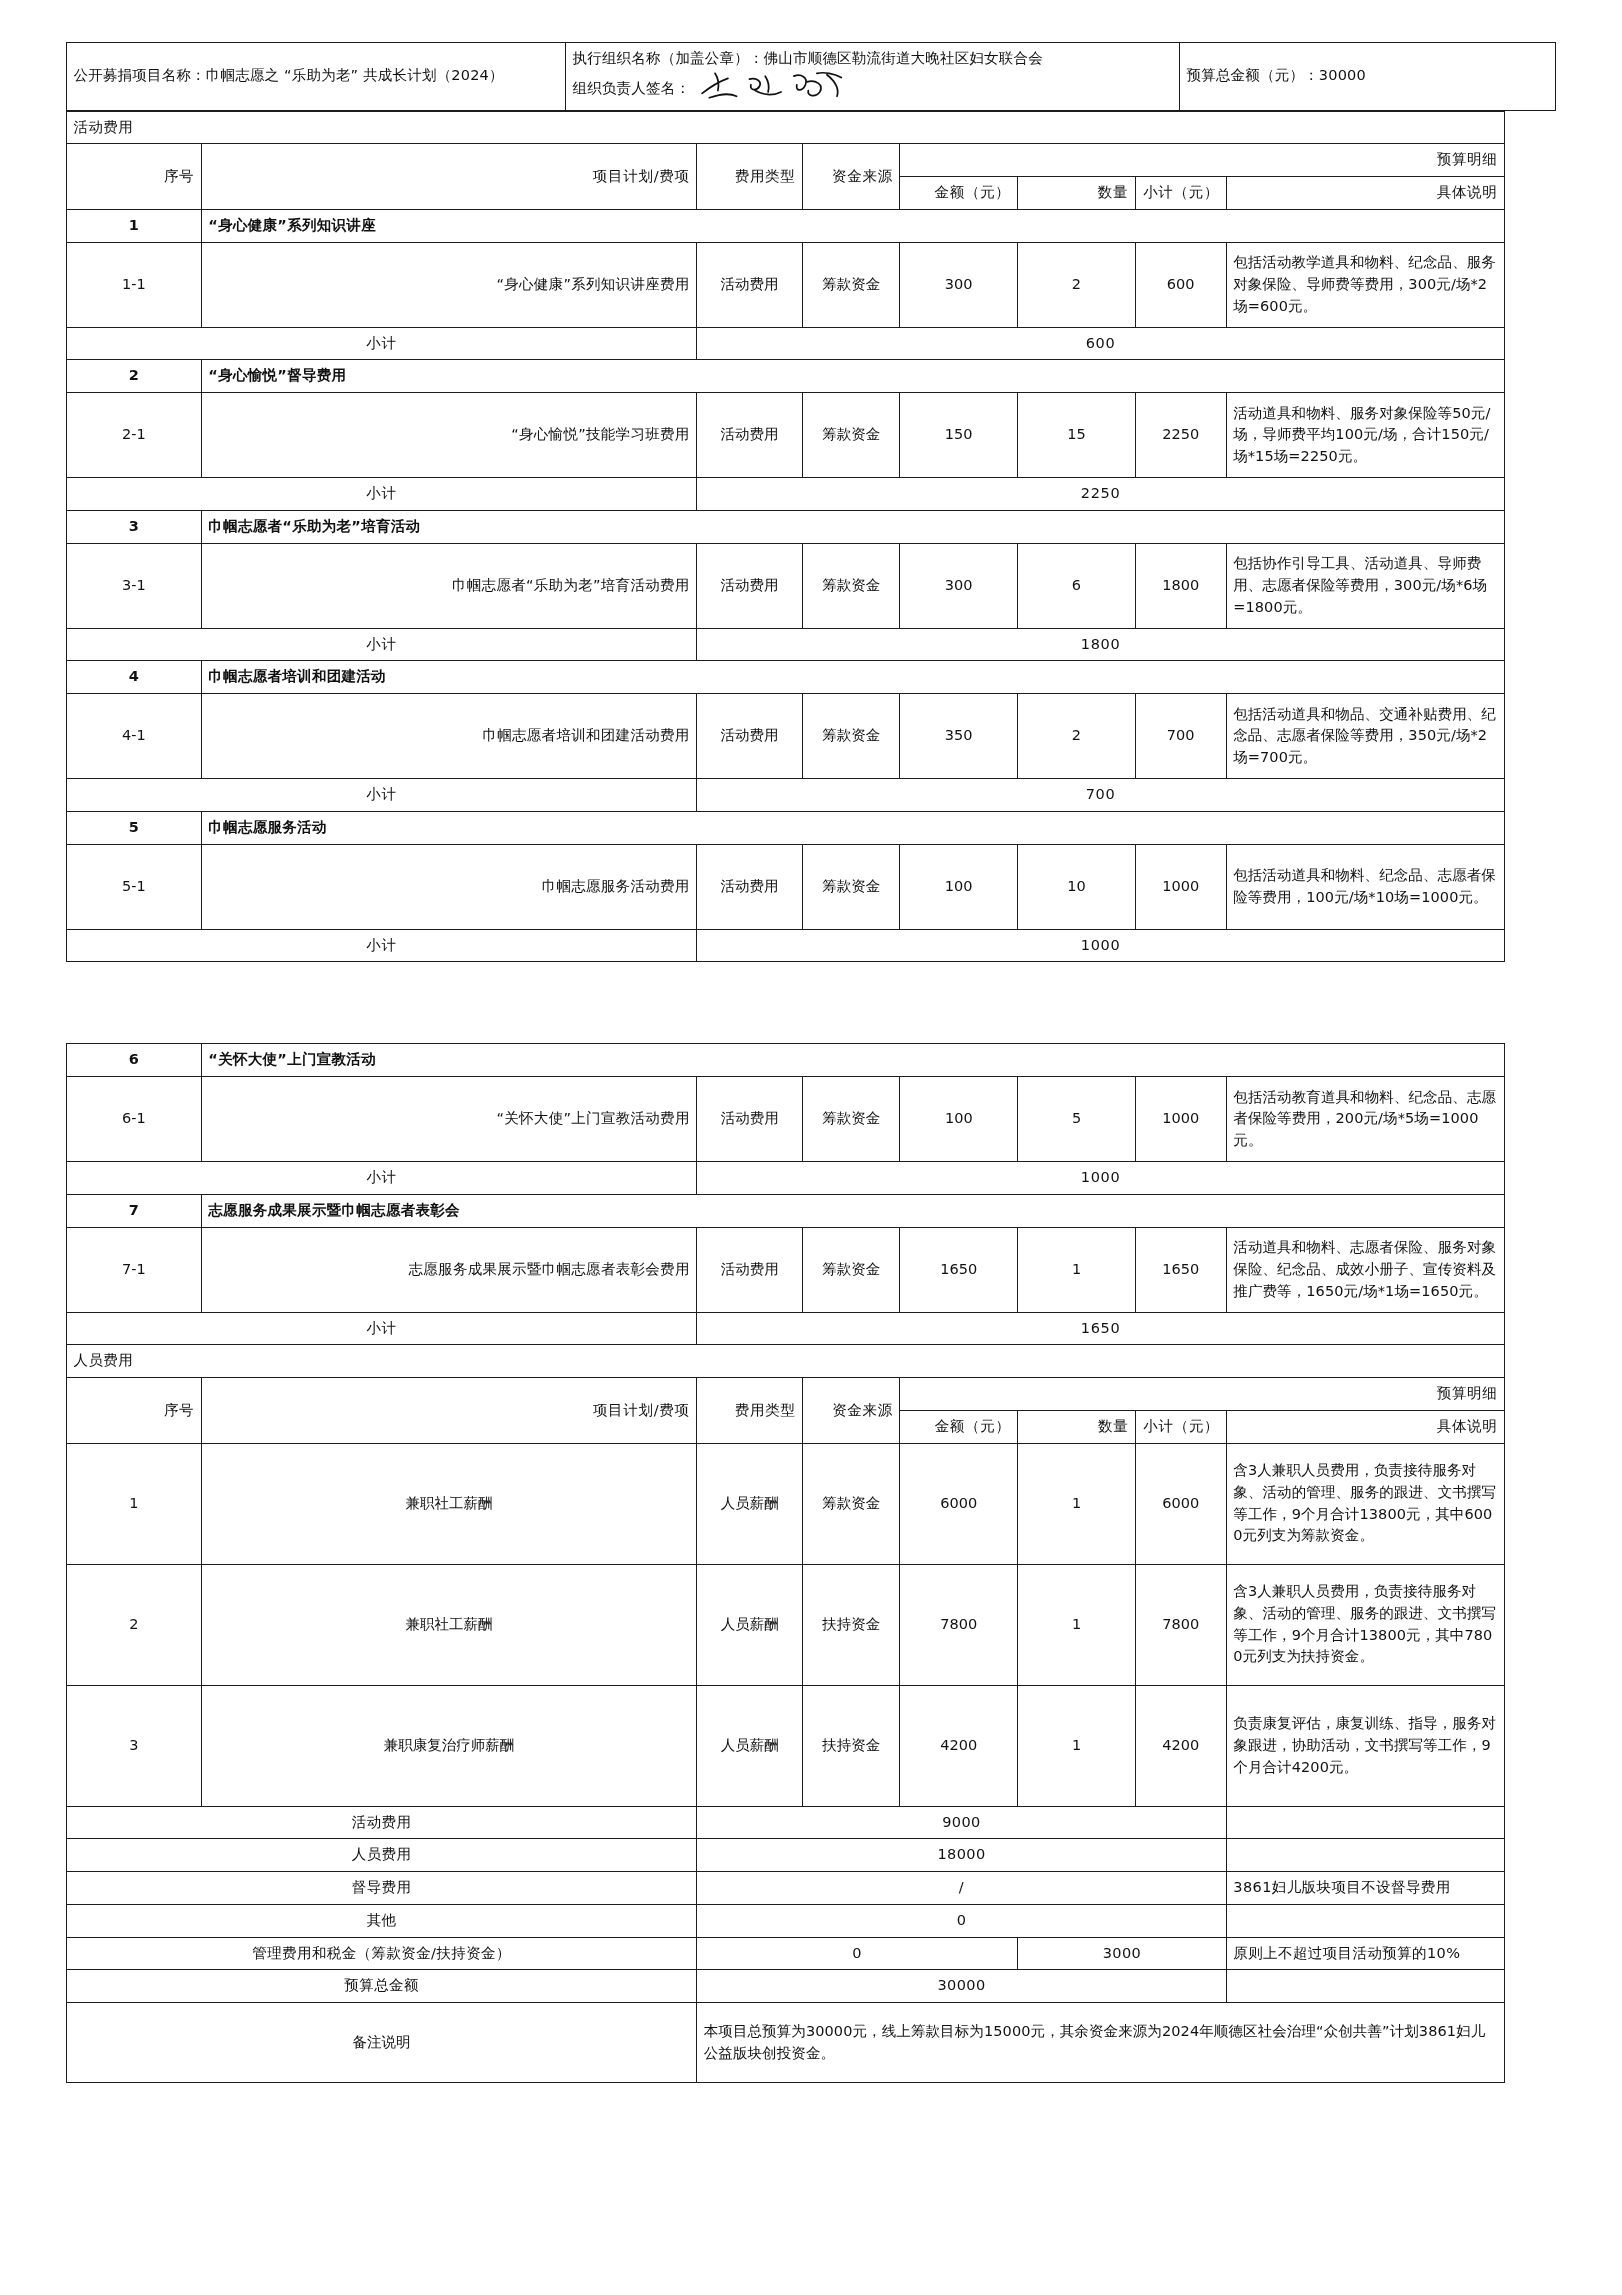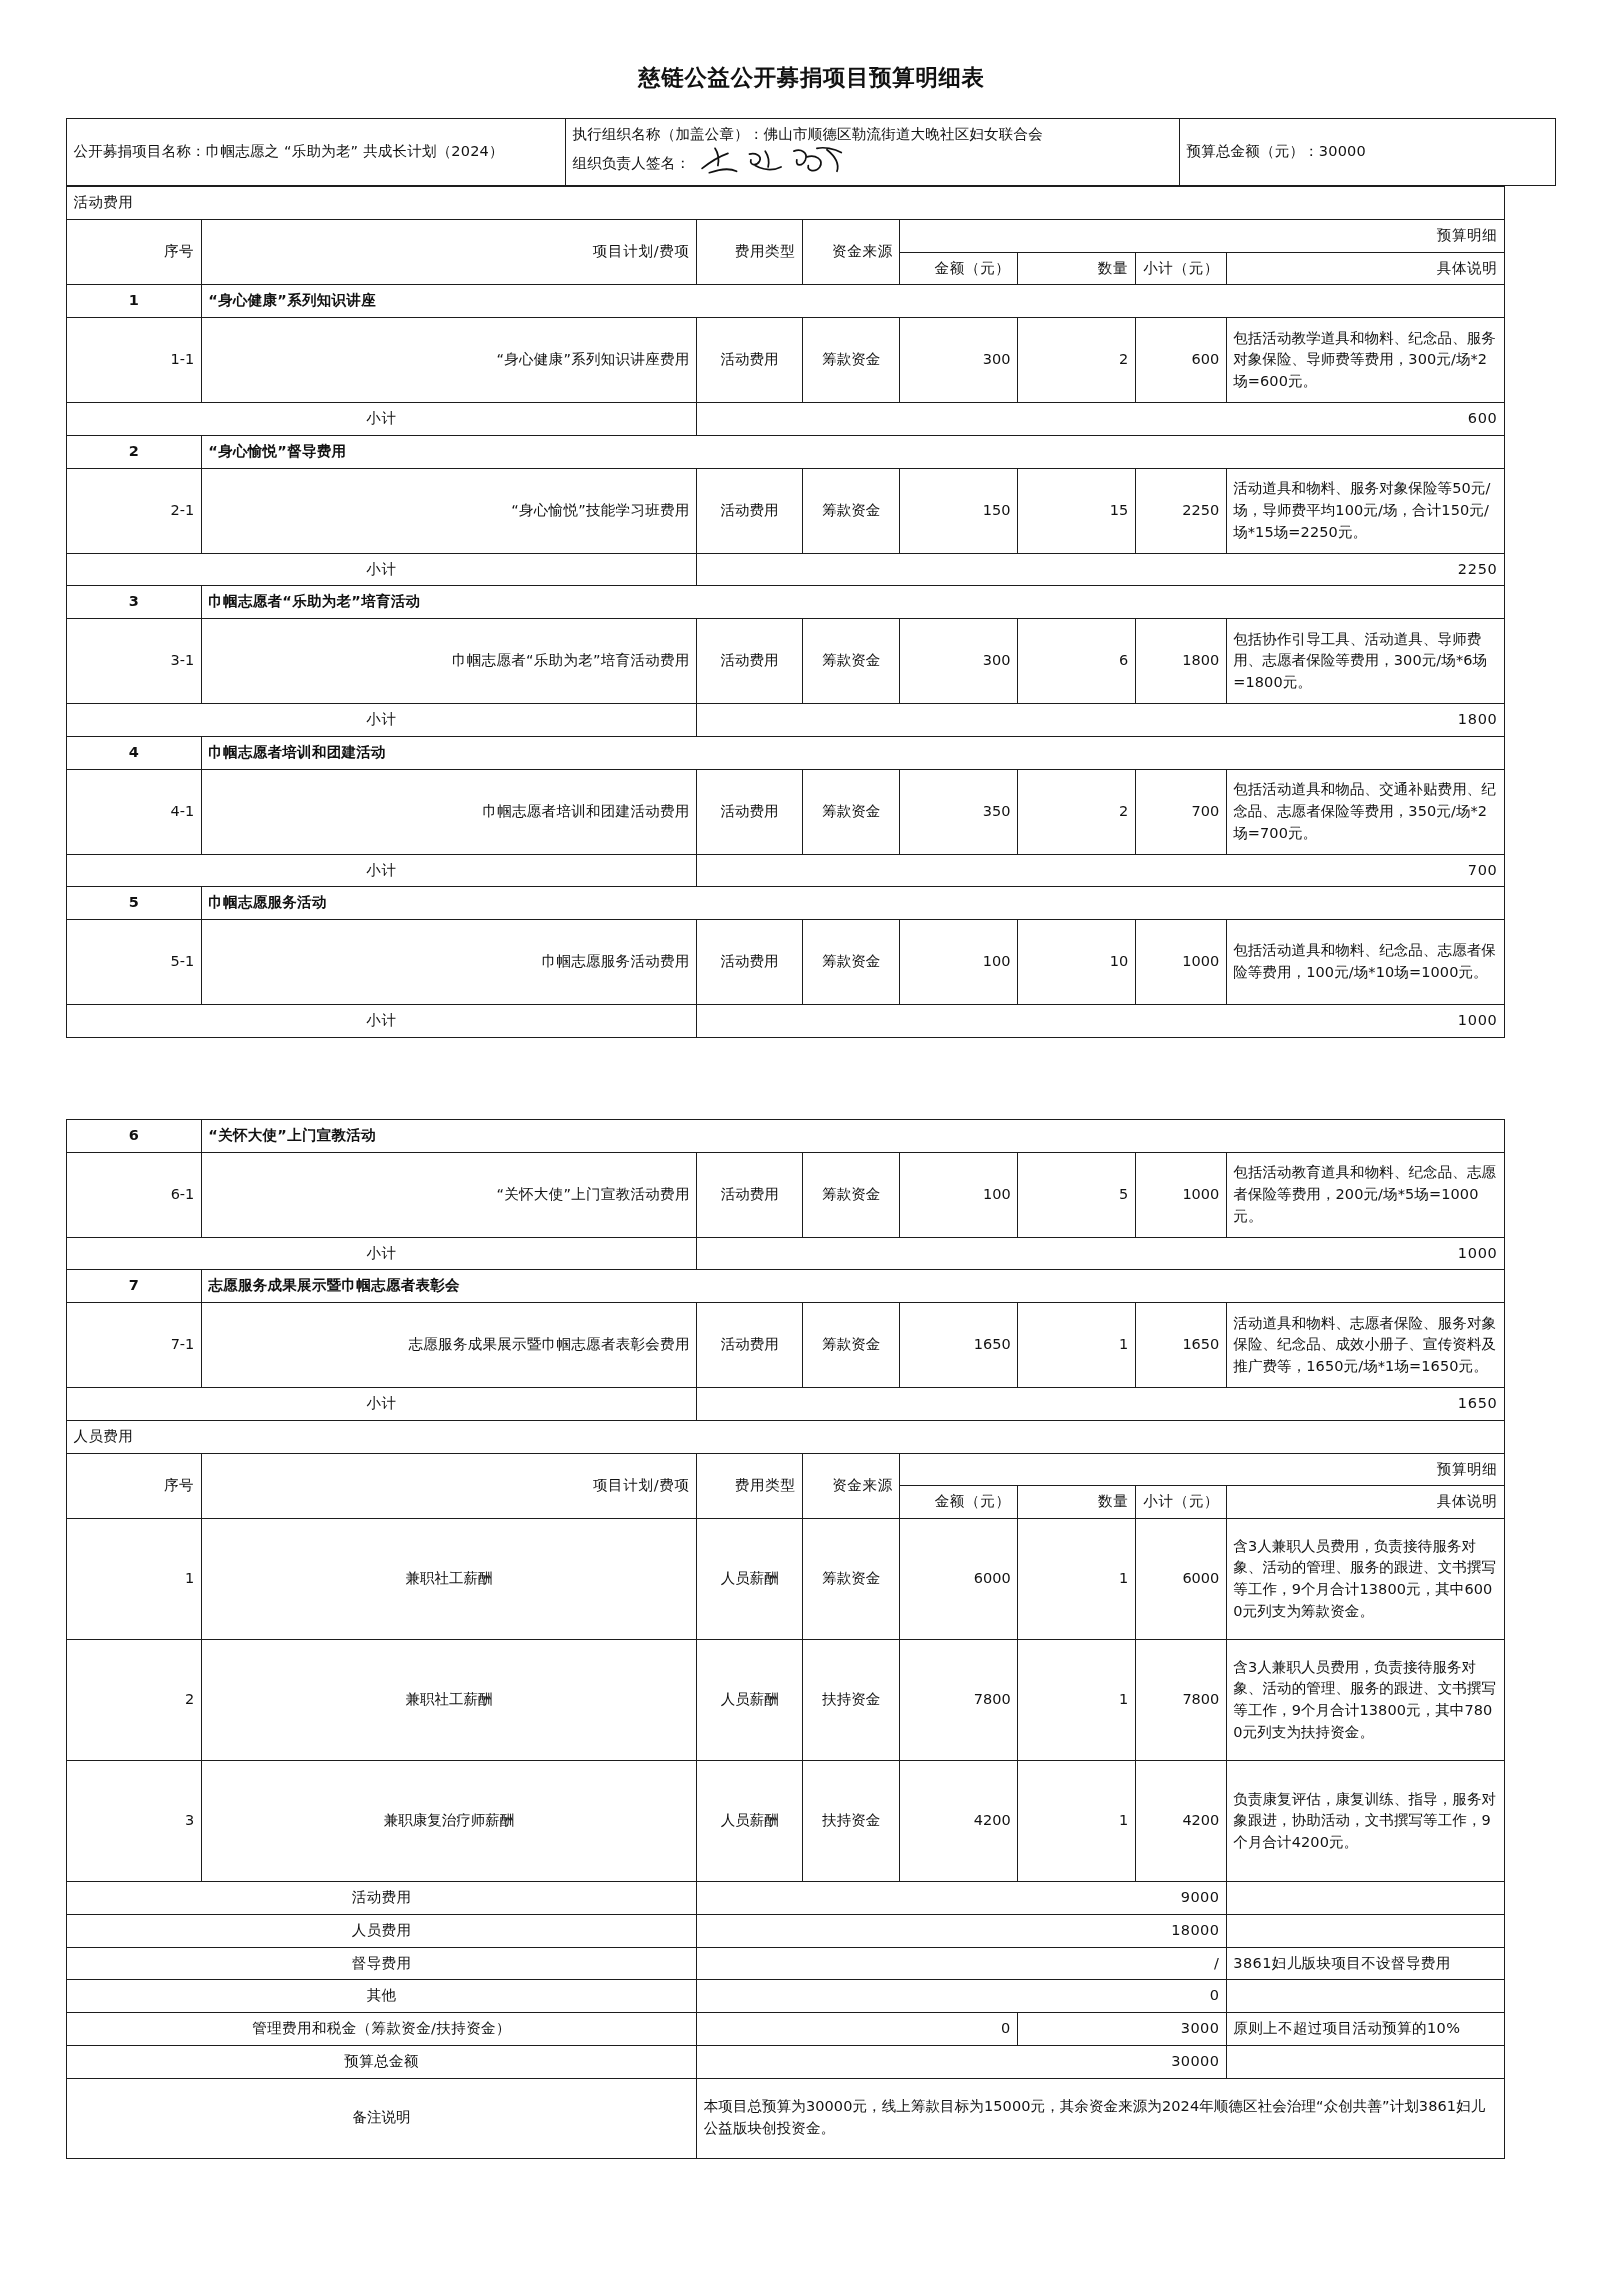--- a/index.html
+++ b/index.html
@@ -83,37 +83,36 @@
   .sub-row td{
     font-size:15px;
     letter-spacing:0.7px;
   }
   .item-name{
     font-size:15px;
     text-align:right;
     padding-left:13px;
     letter-spacing:0.3px;
   }
-  .num{font-size:15px;text-align:right;margin-left:34px;}
+  .num{font-size:15px;text-align:center;margin-left:34px;}
   .spacer{height:81px;}
   .summary td{font-size:15px;letter-spacing:0.4px;}
   .note-cell{
     font-size:15px;
     line-height:1.75;
     text-align:left;
     letter-spacing:0.1px;
     padding:13px 11.6px;
   }
 </style>
 </head>
 <body>
 
 <div class="page">
 
-  <div class="doc-title">慈链公益公开募捐项目预算明细表</div>
 
   <table class="grid meta">
     <colgroup>
       <col style="width:499px">
         <col style="width:614px">
         <col style="width:376px">
     </colgroup>
     <tbody>
         <tr>
       <td class="c-left">公开募捐项目名称：巾帼志愿之 “乐助为老” 共成长计划（2024）</td>

